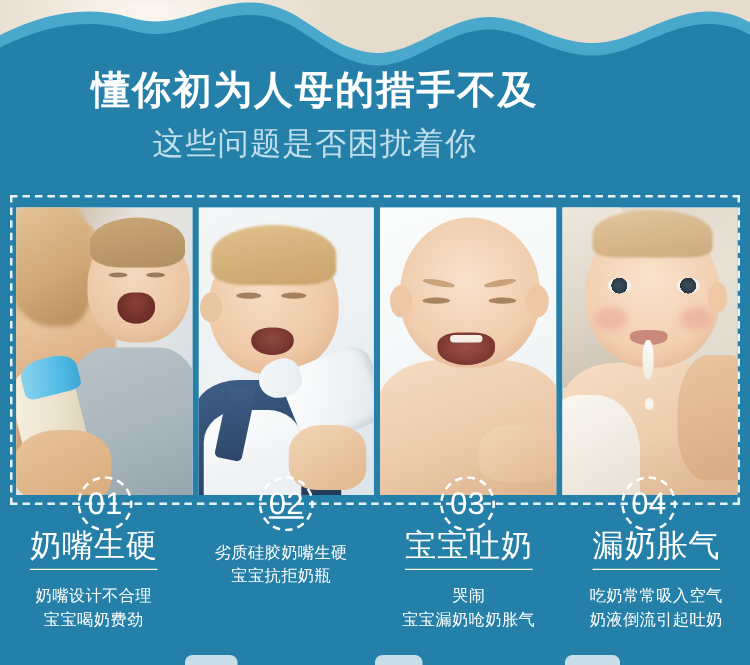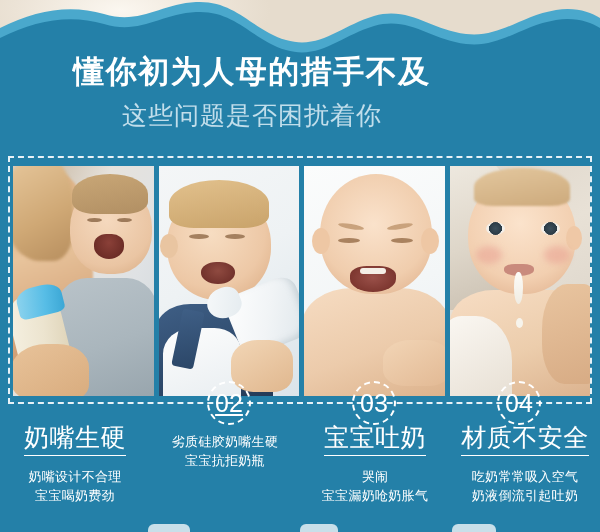--- a/index.html
+++ b/index.html
@@ -444,20 +444,21 @@
       <div class="p4-eye-l"></div>
       <div class="p4-eye-r"></div>
       <div class="p4-mouth"></div>
       <div class="p4-drool"></div>
       <div class="p4-drop"></div>
       <div class="p4-blanket2"></div>
     </div>
 
   </div>
 
+  <div class="badge b1">01</div>
   <div class="badge b2">02</div>
   <div class="badge b3">03</div>
   <div class="badge b4">04</div>
 
   <div class="caption-row">
 
     <div class="caption">
       <div><span class="cap-title">奶嘴生硬</span></div>
       <div class="cap-lines">
         <div>奶嘴设计不合理</div>
@@ -474,21 +475,21 @@
 
     <div class="caption">
       <div><span class="cap-title">宝宝吐奶</span></div>
       <div class="cap-lines">
         <div>哭闹</div>
         <div>宝宝漏奶呛奶胀气</div>
       </div>
     </div>
 
     <div class="caption">
-      <div><span class="cap-title">材质不安全</span></div>
+      <div><span class="cap-title">漏奶胀气</span></div>
       <div class="cap-lines">
         <div>吃奶常常吸入空气</div>
         <div>奶液倒流引起吐奶</div>
       </div>
     </div>
 
   </div>
 
   <div class="peek k1"></div>
   <div class="peek k2"></div>

